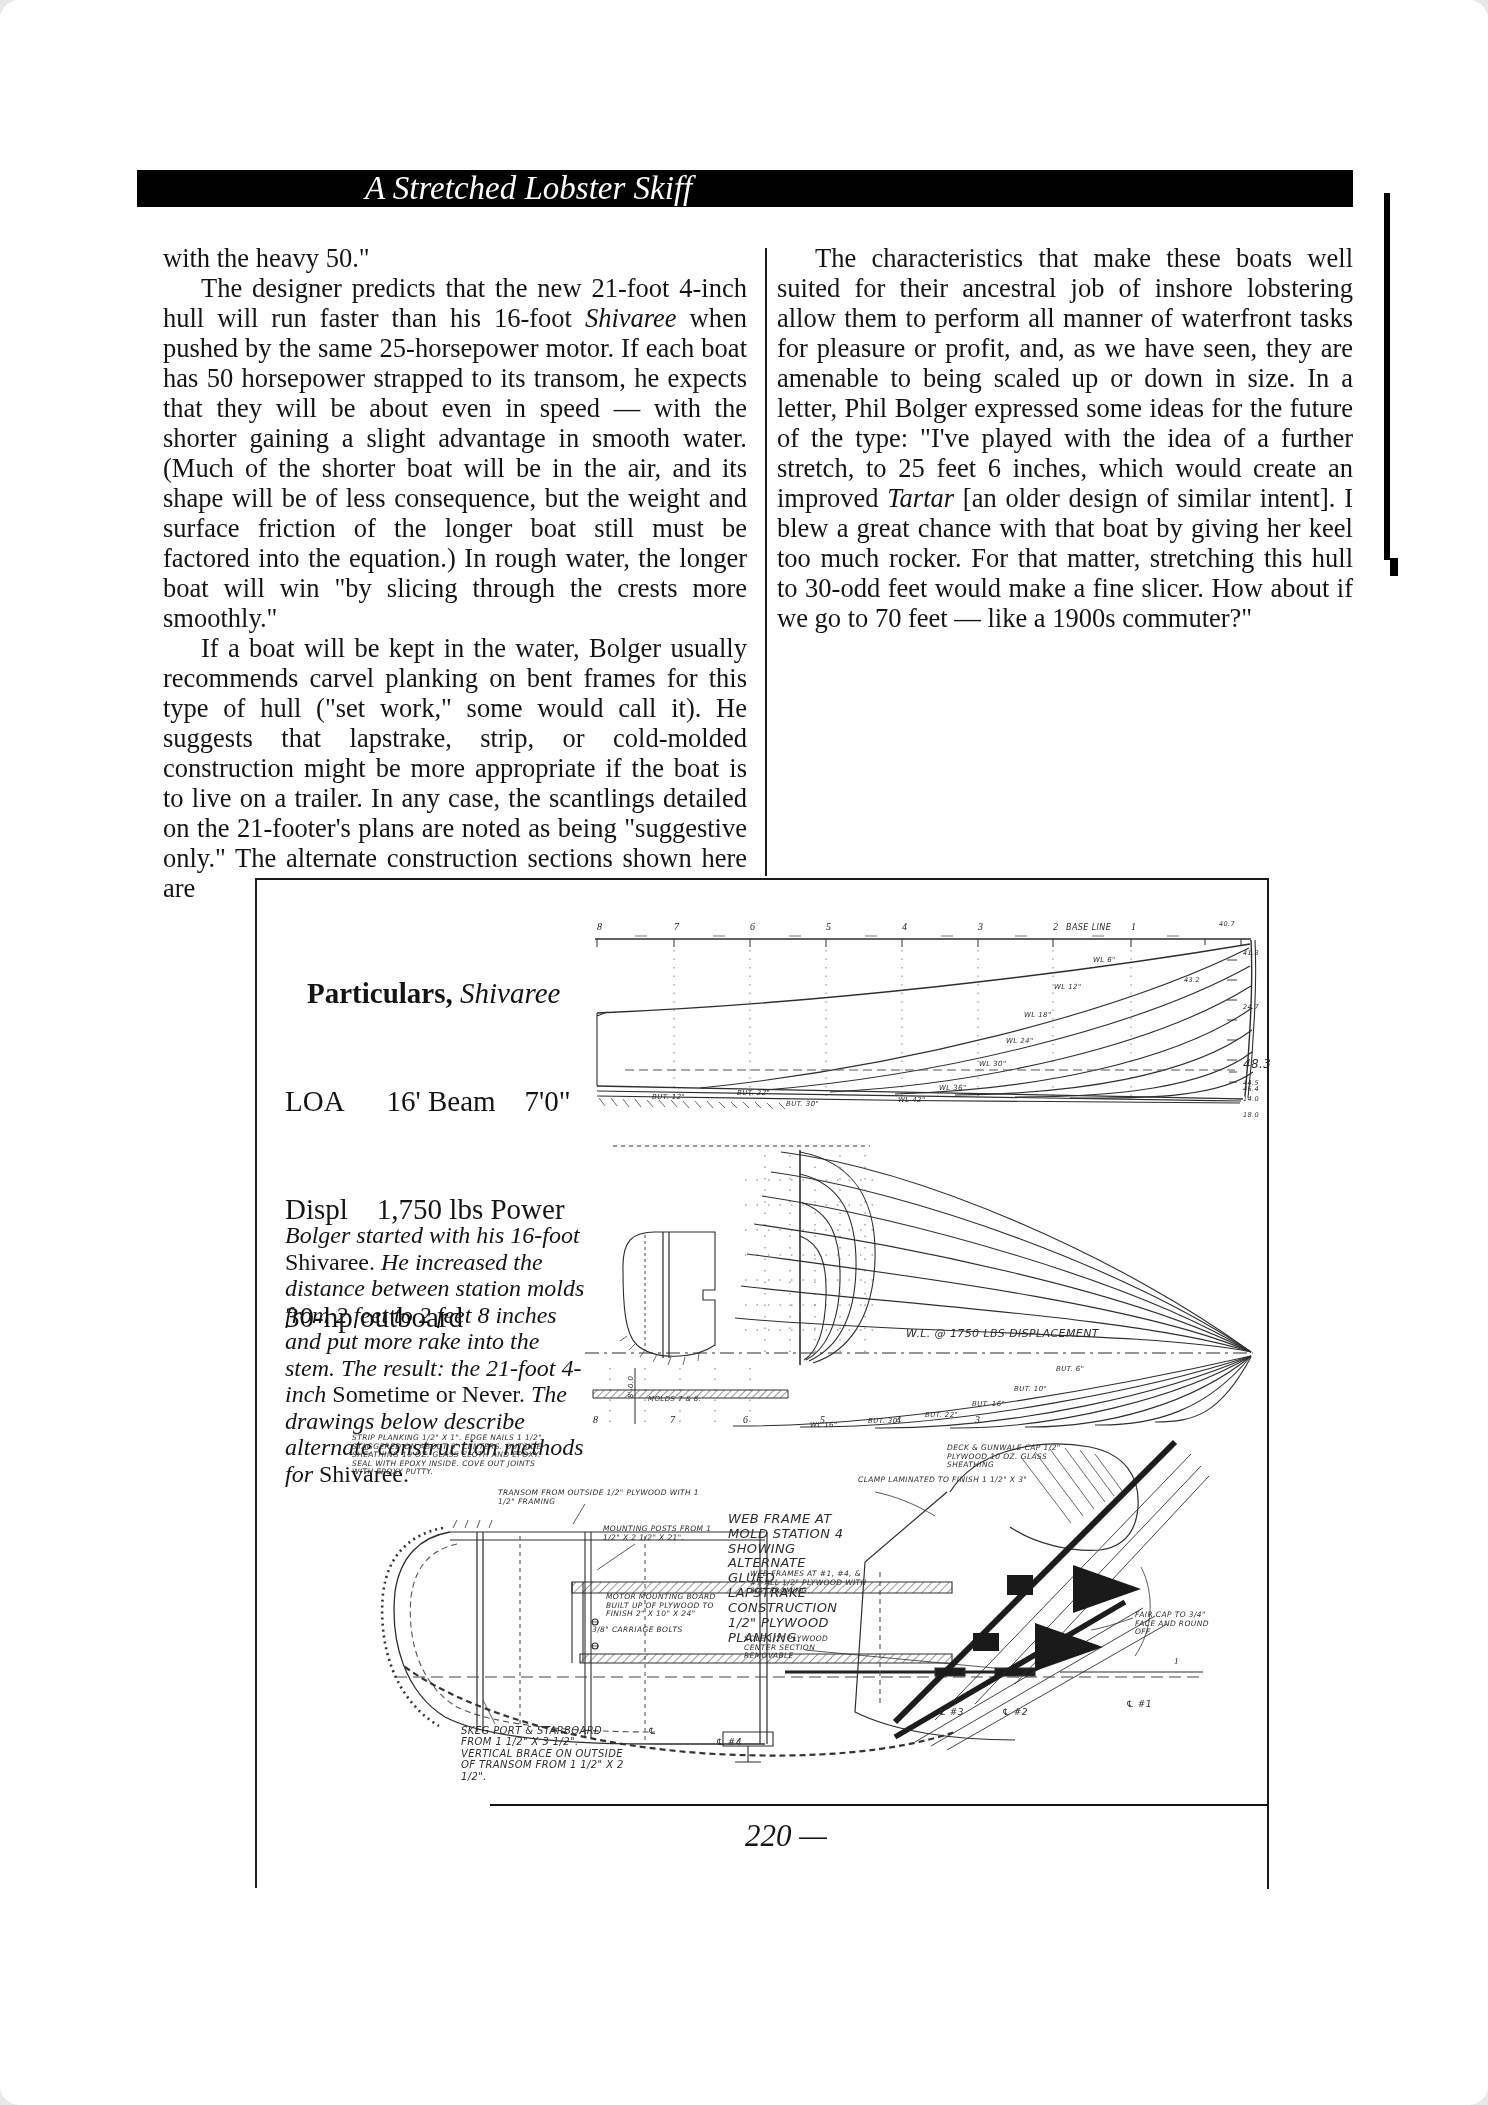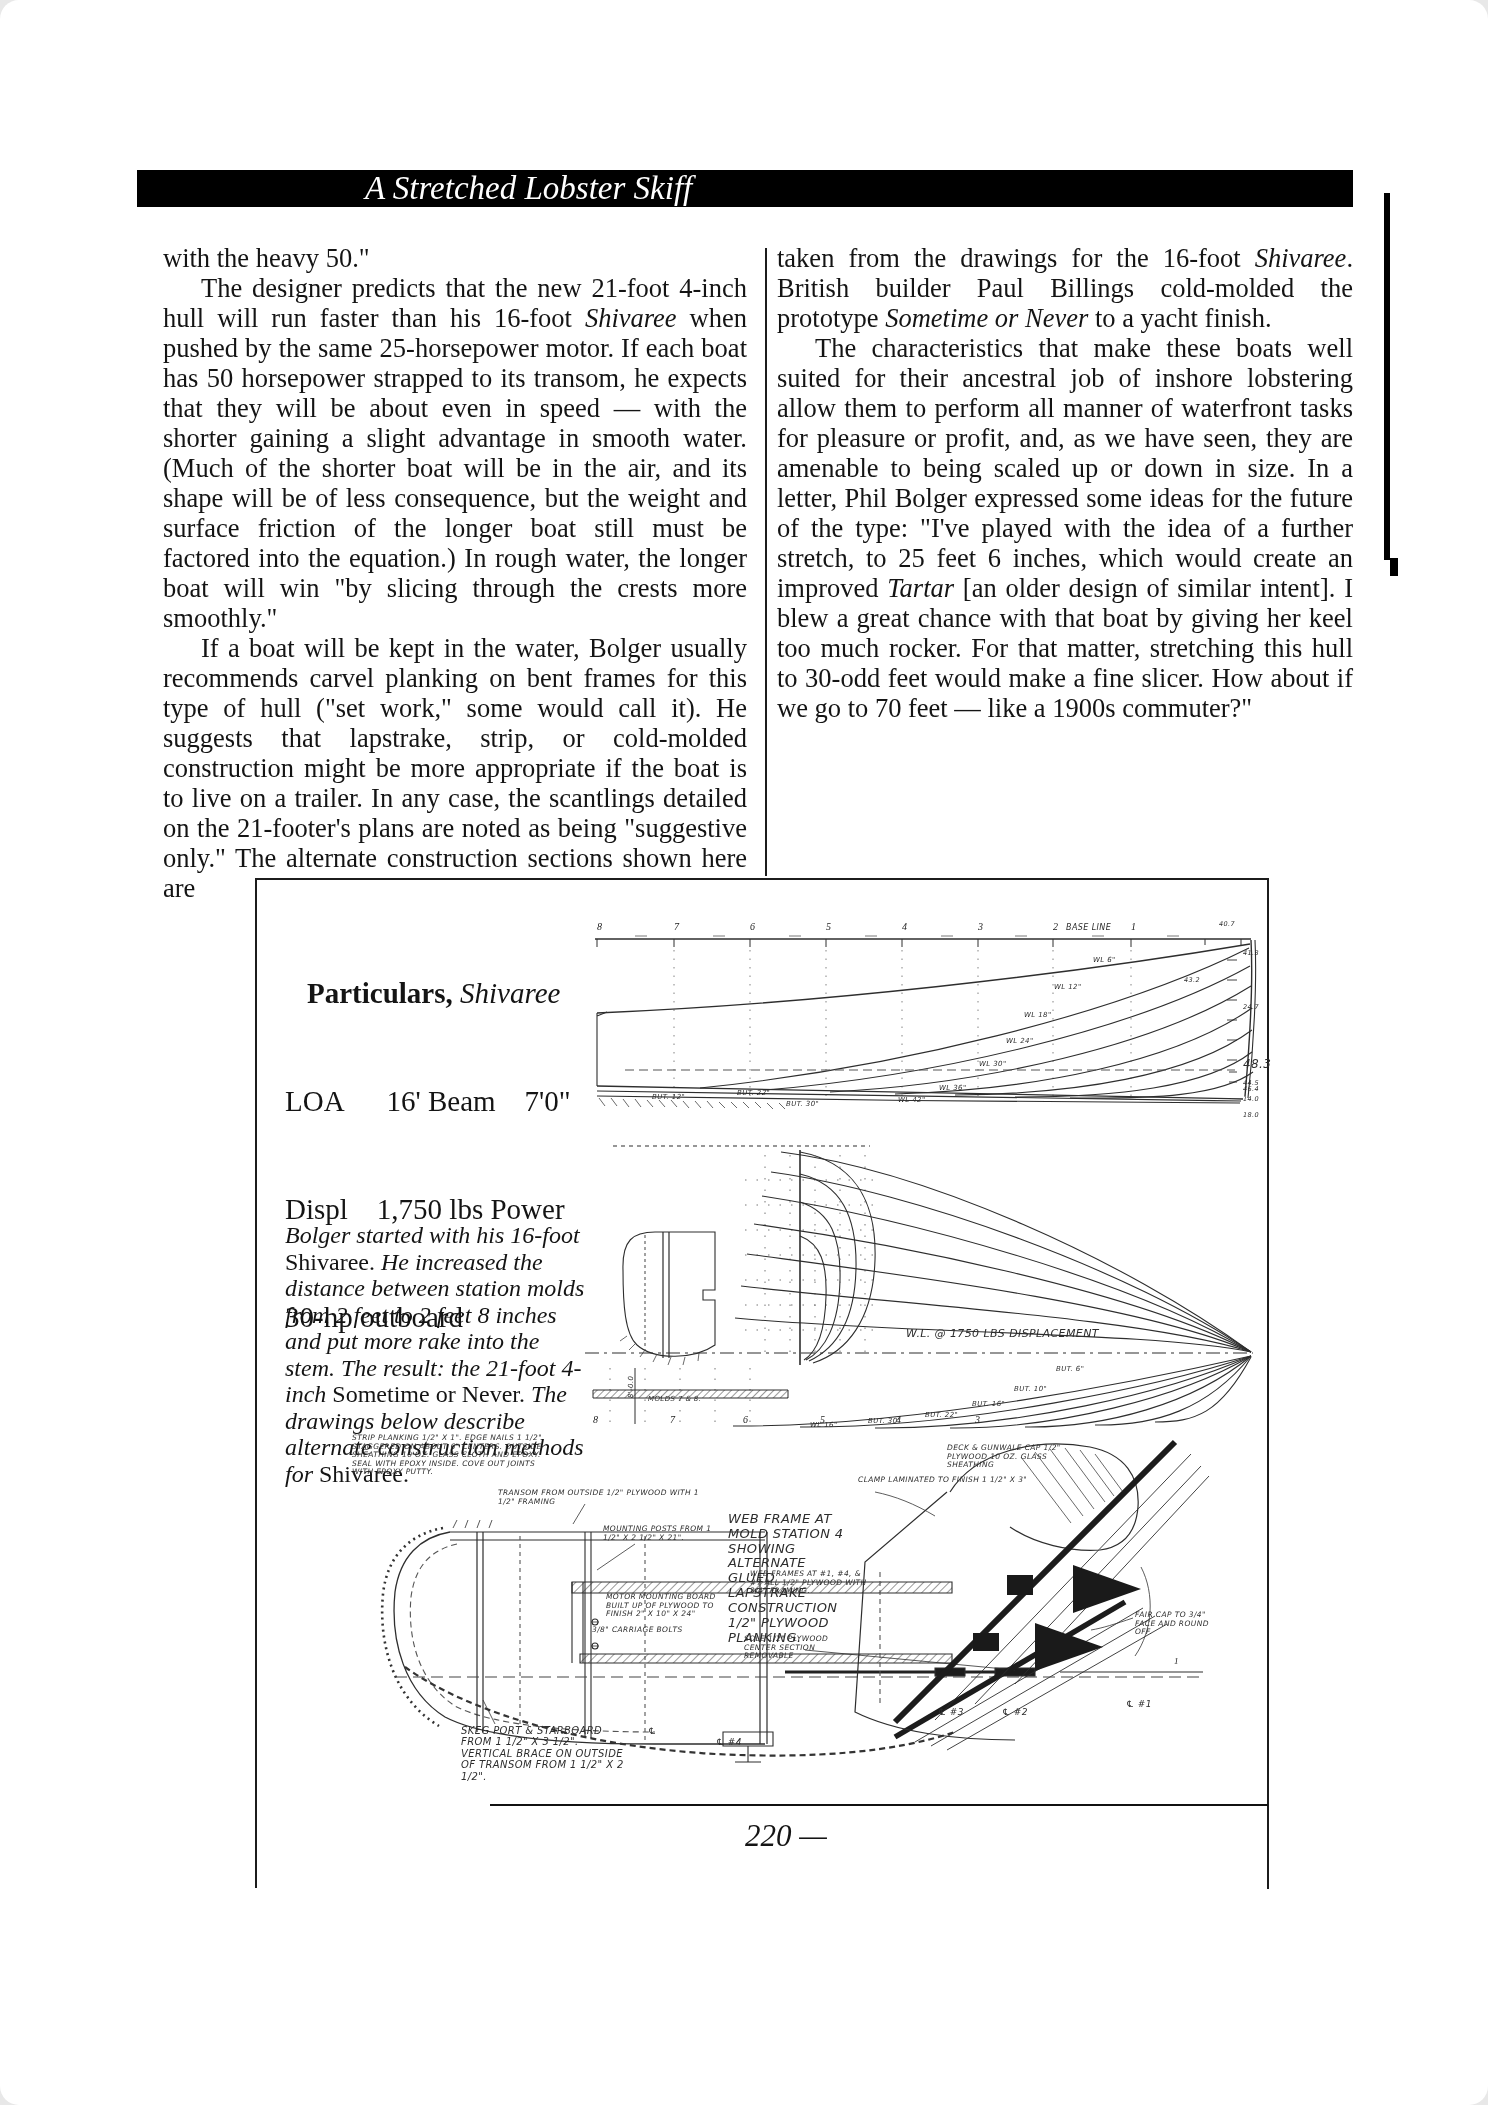--- a/index.html
+++ b/index.html
@@ -71,21 +71,20 @@
   <div class="edge-rule-a"></div>
   <div class="edge-rule-b"></div>
 
   <div class="col col-left">
       <p><span>with the heavy 50."</span></p>
       <p class="ind"><span>The designer predicts that the new 21-foot 4-inch hull will run faster than his 16-foot </span><span class="it">Shivaree</span><span> when pushed by the same 25-horsepower motor. If each boat has 50 horsepower strapped to its transom, he expects that they will be about even in speed — with the shorter gaining a slight advantage in smooth water. (Much of the shorter boat will be in the air, and its shape will be of less consequence, but the weight and surface friction of the longer boat still must be factored into the equation.) In rough water, the longer boat will win "by slicing through the crests more smoothly."</span></p>
       <p class="ind"><span>If a boat will be kept in the water, Bolger usually recommends carvel planking on bent frames for this type of hull ("set work," some would call it). He suggests that lapstrake, strip, or cold-molded construction might be more appropriate if the boat is to live on a trailer. In any case, the scantlings detailed on the 21-footer's plans are noted as being "suggestive only." The alternate construction sections shown here are</span></p>
     </div>
   <div class="col-divider"></div>
   <div class="col col-right">
-      <p><span>taken from the drawings for the 16-foot </span><span class="it">Shivaree</span><span>. British builder Paul Billings cold-molded the prototype </span><span class="it">Sometime or Never</span><span> to a yacht finish.</span></p>
       <p class="ind"><span>The characteristics that make these boats well suited for their ancestral job of inshore lobstering allow them to perform all manner of waterfront tasks for pleasure or profit, and, as we have seen, they are amenable to being scaled up or down in size. In a letter, Phil Bolger expressed some ideas for the future of the type: "I've played with the idea of a further stretch, to 25 feet 6 inches, which would create an improved </span><span class="it">Tartar</span><span> [an older design of similar intent]. I blew a great chance with that boat by giving her keel too much rocker. For that matter, stretching this hull to 30-odd feet would make a fine slicer. How about if we go to 70 feet — like a 1900s commuter?"</span></p>
     </div>
 
   <div class="fig-top"></div>
   <div class="fig-left"></div>
   <div class="fig-right"></div>
 
   <div class="particulars">
     <div class="l1"><span class="bd">Particulars,</span><span class="it"> Shivaree</span></div>
     <div>LOA      16' Beam    7'0"</div>

